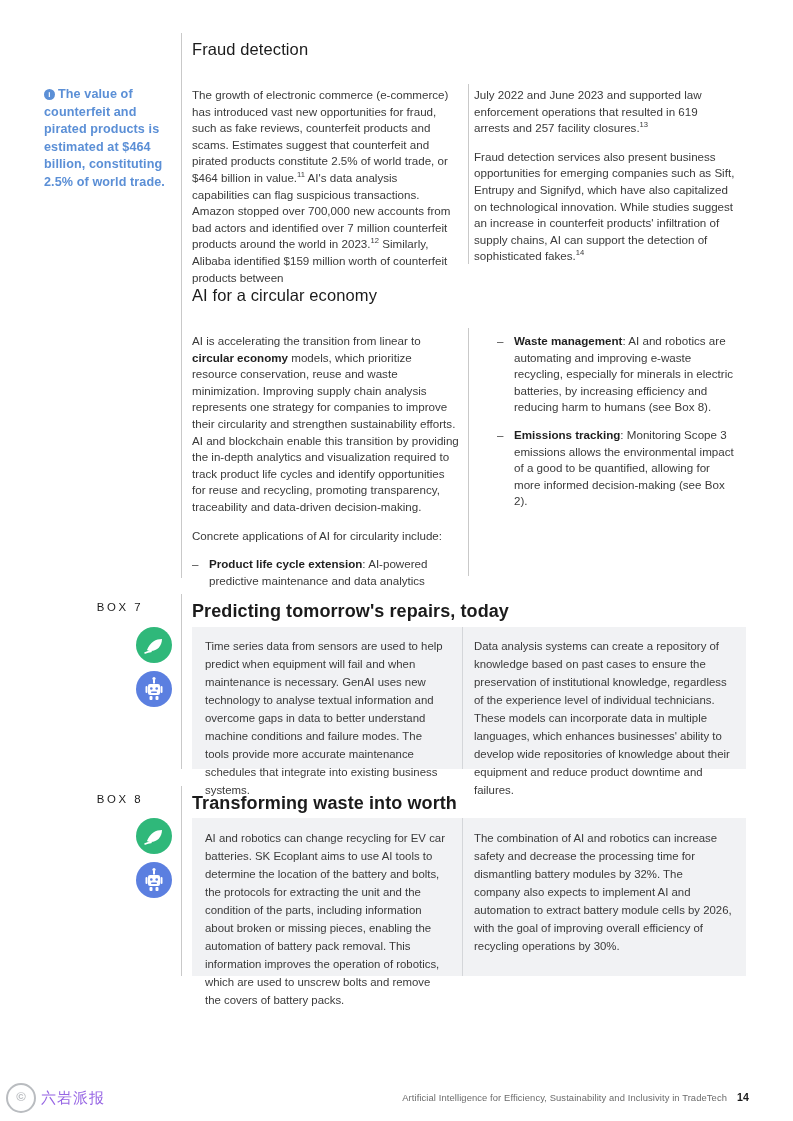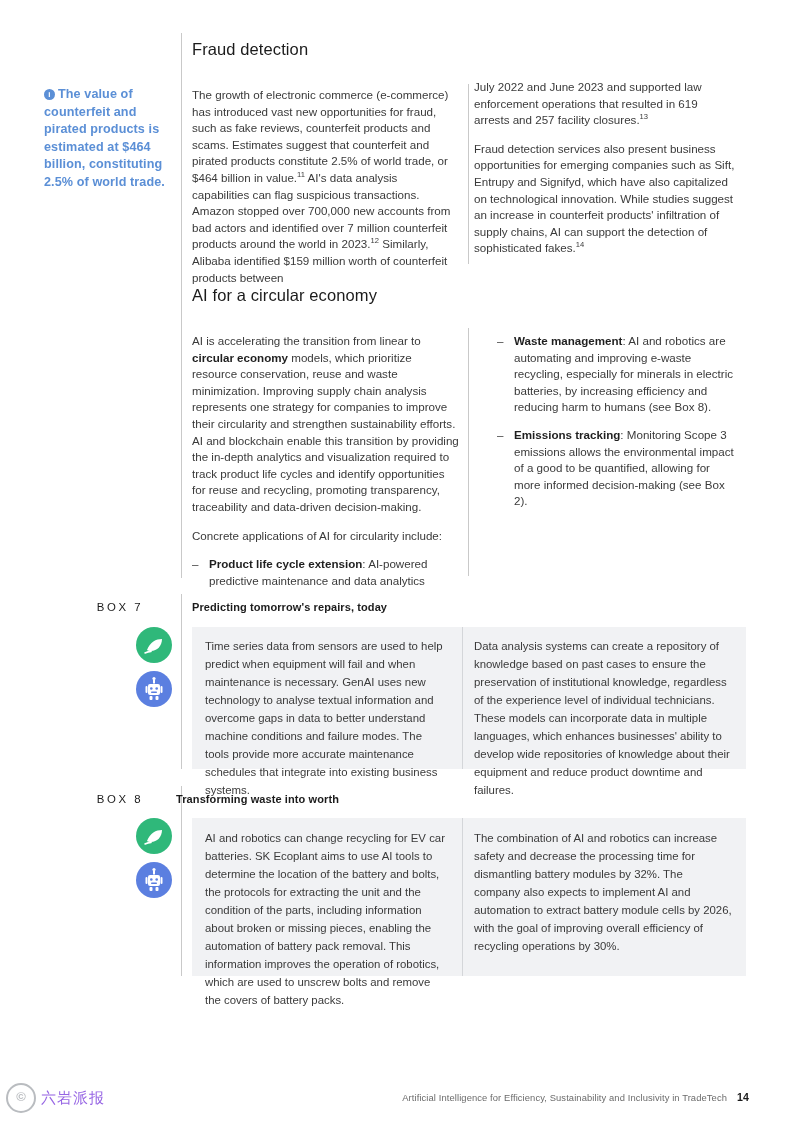--- a/index.html
+++ b/index.html
@@ -95,21 +95,21 @@
   .box-label {
     position: absolute;
     font-size: 11.4px;
     letter-spacing: 2.6px;
     color: #1b1b1b;
     text-align: center;
     width: 100px;
   }
   .box-title {
     position: absolute;
-    font-size: 11px;
+    font-size: 18px;
     color: #1b1b1b;
     font-weight: bold;
     letter-spacing: 0.1px;
   }
 
   
   .box-icon {
     position: absolute;
     width: 36px;
     height: 36px;
@@ -205,21 +205,21 @@
   <div class="vrule" style="left:468px; top:328px; height:248px;"></div>
 
   <div class="vrule" style="left:468px; top:84px; height:180px;"></div>
 
   <div class="section-title" style="left:192px; top:40px;">Fraud detection</div>
 
   <div class="col" style="left:192px; top:87px; width:262px;">
     <p>The growth of electronic commerce (e-commerce) has introduced vast new opportunities for fraud, such as fake reviews, counterfeit products and scams. Estimates suggest that counterfeit and pirated products constitute 2.5% of world trade, or $464 billion in value.<sup>11</sup> AI's data analysis capabilities can flag suspicious transactions. Amazon stopped over 700,000 new accounts from bad actors and identified over 7 million counterfeit products around the world in 2023.<sup>12</sup> Similarly, Alibaba identified $159 million worth of counterfeit products between</p>
   </div>
 
-  <div class="col" style="left:474px; top:79px; width:262px;">
+  <div class="col" style="left:474px; top:87px; width:262px;">
     <p>July 2022 and June 2023 and supported law enforcement operations that resulted in 619 arrests and 257 facility closures.<sup>13</sup></p>
     <p>Fraud detection services also present business opportunities for emerging companies such as Sift, Entrupy and Signifyd, which have also capitalized on technological innovation. While studies suggest an increase in counterfeit products' infiltration of supply chains, AI can support the detection of sophisticated fakes.<sup>14</sup></p>
   </div>
 
   <div class="section-title" style="left:192px; top:286px;">AI for a circular economy</div>
 
   <div class="col" style="left:192px; top:333px; width:268px;">
     <p><span>AI is accelerating the transition from linear to </span><span class="bold">circular economy</span><span> models, which prioritize resource conservation, reuse and waste minimization. Improving supply chain analysis represents one strategy for companies to improve their circularity and strengthen sustainability efforts. AI and blockchain enable this transition by providing the in-depth analytics and visualization required to track product life cycles and identify opportunities for reuse and recycling, promoting transparency, traceability and data-driven decision-making.</span></p>
     <p>Concrete applications of AI for circularity include:</p>
     <ul class="bullet-list">
@@ -263,21 +263,21 @@
       <rect x="19.5" y="25" width="3" height="4" rx="1" fill="#ffffff"></rect>
     </svg>
   </div>
 
   <div class="panel" style="left:192px; top:627px; width:554px; height:142px;"></div>
   <div class="panel-divider" style="left:462px; top:627px; height:142px;"></div>
   <div class="panel-text" style="left:205px; top:637px; width:242px;">Time series data from sensors are used to help predict when equipment will fail and when maintenance is necessary. GenAI uses new technology to analyse textual information and overcome gaps in data to better understand machine conditions and failure modes. The tools provide more accurate maintenance schedules that integrate into existing business systems.</div>
   <div class="panel-text" style="left:474px; top:637px; width:258px;">Data analysis systems can create a repository of knowledge based on past cases to ensure the preservation of institutional knowledge, regardless of the experience level of individual technicians. These models can incorporate data in multiple languages, which enhances businesses' ability to develop wide repositories of knowledge about their equipment and reduce product downtime and failures.</div>
 
   <div class="box-label" style="left:70px; top:793px;">BOX 8</div>
-  <div class="box-title" style="left:176px; top:793px;">Transforming waste into worth</div>
+  <div class="box-title" style="left:192px; top:793px;">Transforming waste into worth</div>
 
   <div class="box-icon icon-green" style="left:136px; top:818px;">
     <svg width="36" height="36" viewBox="0 0 36 36" aria-hidden="true">
       <path d="M11 23c3-8 9-11 15-11 0 7-5 12-11 12-1.6 0-3-0.4-4-1z" fill="#ffffff"></path>
       <path d="M9 26c2-1 4-1.6 6-1.6" stroke="#ffffff" stroke-width="1.6" fill="none" stroke-linecap="round"></path>
     </svg>
   </div>
   <div class="box-icon icon-blue" style="left:136px; top:862px;">
     <svg width="36" height="36" viewBox="0 0 36 36" aria-hidden="true">
       <rect x="12" y="13" width="12" height="11" rx="2" fill="#ffffff"></rect>

